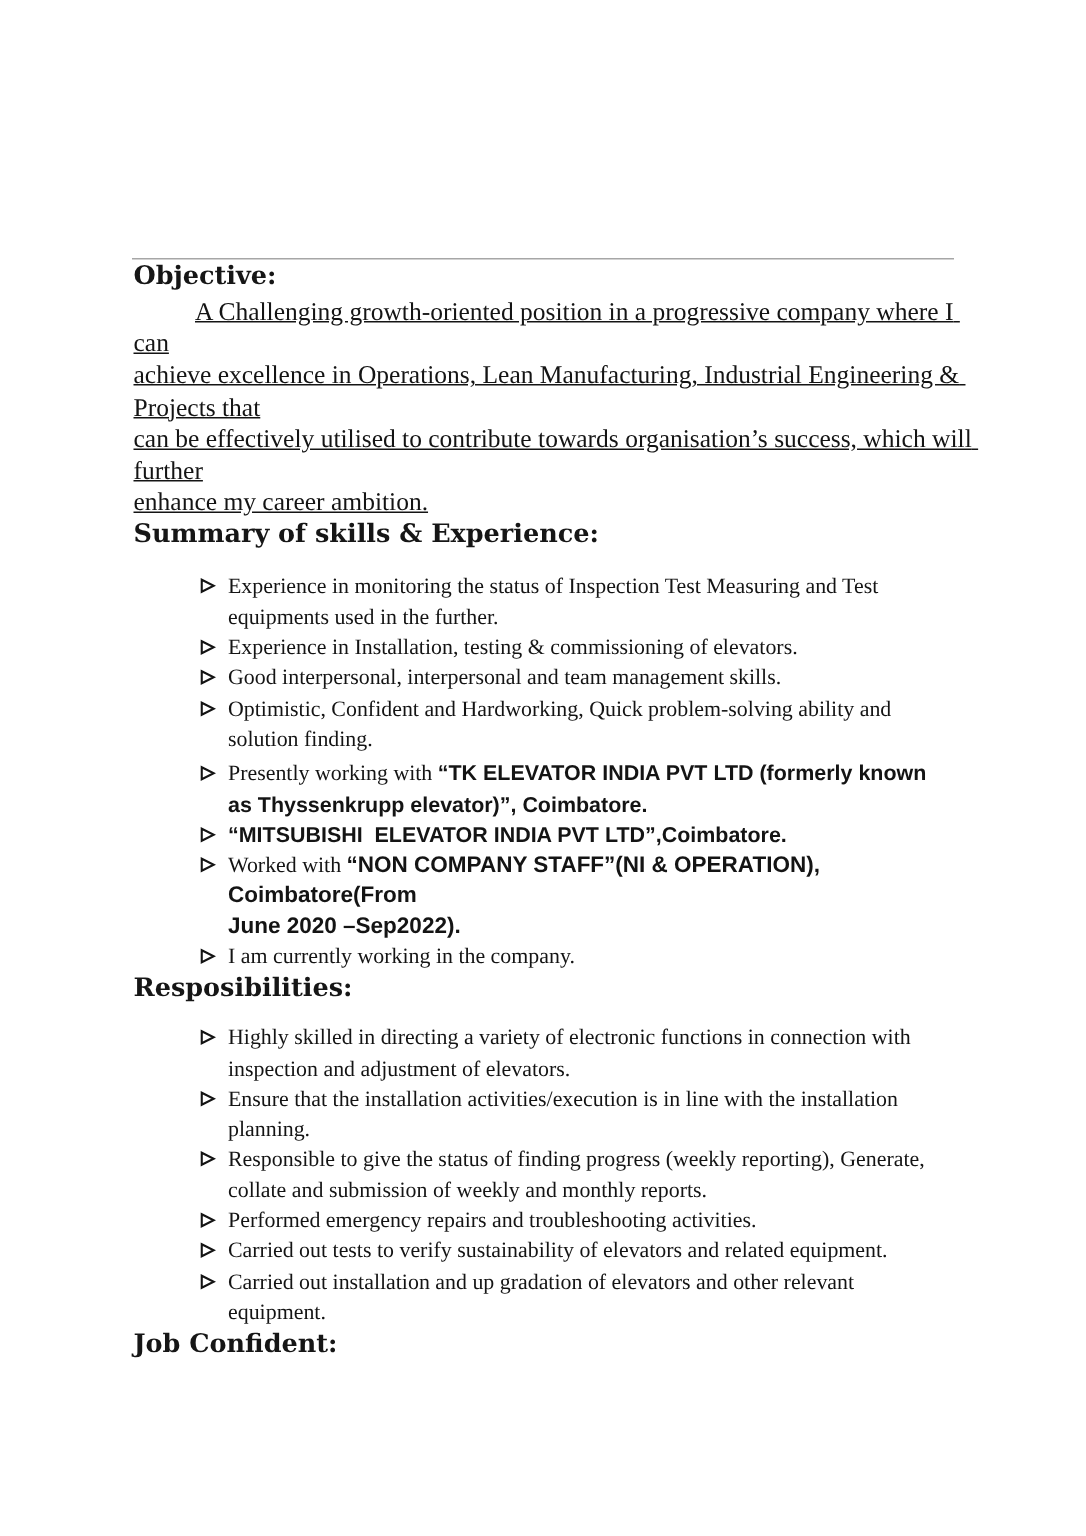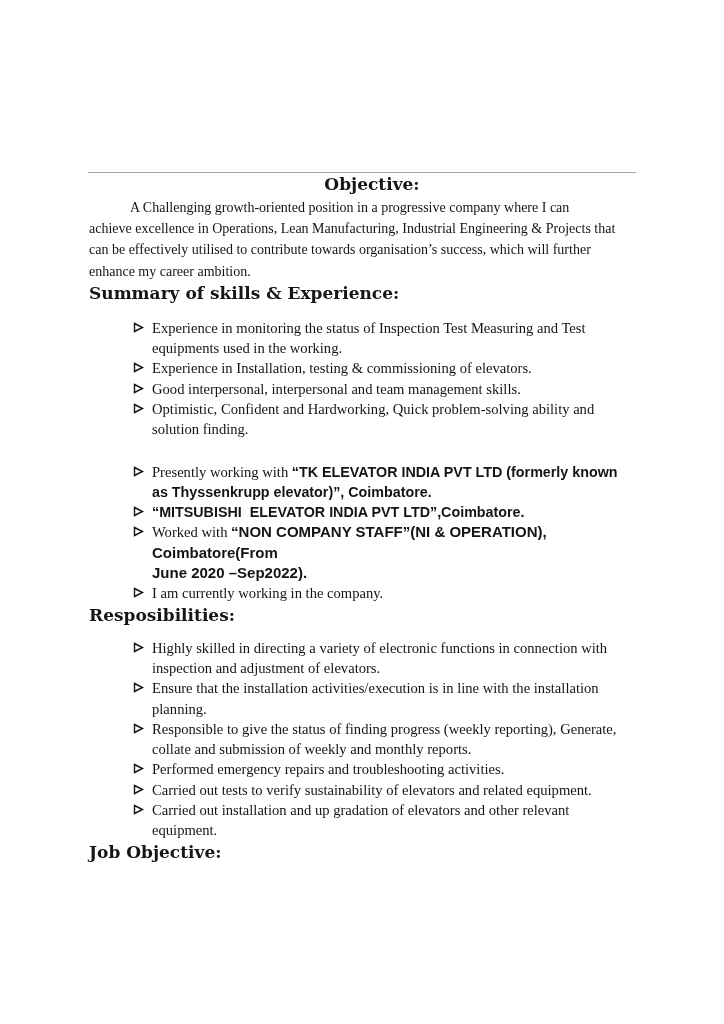--- a/index.html
+++ b/index.html
@@ -32,40 +32,41 @@
     width: 566px;
   }
   h2.sec-heading {
     font-family: "DejaVu Serif", serif;
     font-weight: bold;
     font-size: 17px;
     line-height: 22px;
     margin: 0;
     color: #161616;
   }
-  .objective-heading { margin-top: 6px; text-align: center; }
+  .objective-heading { margin-top: 6px; }
   .summary-heading { margin-top: 2px; }
   .employment-heading { margin-top: 12px; }
   .responsibilities-heading { margin-top: 20px; }
   .jobknowledge-heading { margin-top: 10px; }
 
   .para {
     margin: 2px 0 0 0;
-    font-size: 14px;
+    font-size: 17px;
     line-height: 21.2px;
     text-indent: 41px;
     white-space: pre-wrap;
+    text-decoration: underline;
   }
   ul.arrow-list {
     list-style: none;
     margin: 0;
     padding: 0 0 0 44px;
   }
   ul.arrow-list.list-summary { margin-top: 14px; }
-  ul.arrow-list.list-employment { margin-top: 22px; }
+  ul.arrow-list.list-employment { margin-top: 3px; }
   ul.arrow-list.list-responsibilities { margin-top: 12px; }
   ul.arrow-list li {
     display: flex;
     align-items: flex-start;
     font-size: 14.6px;
     line-height: 20.3px;
   }
   .arrow-cell {
     flex: 0 0 19px;
     padding-top: 4px;
@@ -105,21 +106,21 @@
 
     <h2 class="sec-heading summary-heading">Summary of skills &amp; Experience:</h2>
     <ul class="arrow-list list-summary">
       <li>
         <span class="arrow-cell">
             <svg width="11" height="11" viewBox="0 0 11 11">
               <path d="M1.5 1.5 L9.5 5.5 L1.5 9.5 Z" fill="none" stroke="#141414" stroke-width="1.4" stroke-linejoin="miter"></path>
             </svg>
           </span>
         <span class="bullet-text">Experience in monitoring the status of Inspection Test Measuring and Test
-equipments used in the working.</span>
+equipments used in the further.</span>
       </li>
       <li>
         <span class="arrow-cell">
             <svg width="11" height="11" viewBox="0 0 11 11">
               <path d="M1.5 1.5 L9.5 5.5 L1.5 9.5 Z" fill="none" stroke="#141414" stroke-width="1.4"></path>
             </svg>
           </span>
         <span class="bullet-text">Experience in Installation, testing &amp; commissioning of elevators.</span>
       </li>
       <li>
@@ -227,16 +228,16 @@
         <span class="arrow-cell">
             <svg width="11" height="11" viewBox="0 0 11 11">
               <path d="M1.5 1.5 L9.5 5.5 L1.5 9.5 Z" fill="none" stroke="#141414" stroke-width="1.4"></path>
             </svg>
           </span>
         <span class="bullet-text">Carried out installation and up gradation of elevators and other relevant
 equipment.</span>
       </li>
     </ul>
 
-    <h2 class="sec-heading jobknowledge-heading">Job Objective:</h2>
+    <h2 class="sec-heading jobknowledge-heading">Job Confident:</h2>
 
   </div>
 </div>
 
 </body></html>

